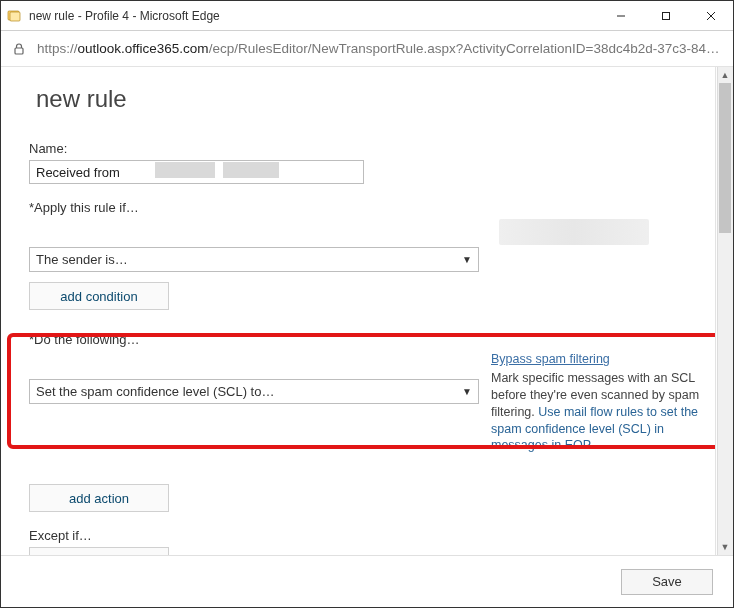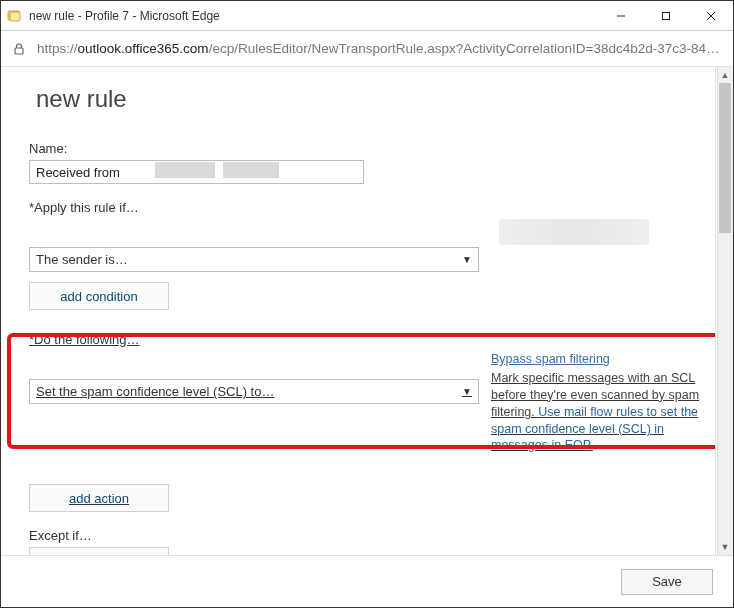--- a/index.html
+++ b/index.html
@@ -64,21 +64,21 @@
 </head>
 <body>
 
 <div class="titlebar">
   <span class="app-icon">
     <svg width="16" height="16" viewBox="0 0 16 16">
         <rect x="1" y="3" width="11" height="9" rx="1" fill="#fdd26e" stroke="#b58a1e" stroke-width="0.7"></rect>
         <rect x="3" y="4" width="10" height="9" rx="1" fill="#ffe9a8" stroke="#b58a1e" stroke-width="0.7"></rect>
       </svg>
   </span>
-  <span class="title-text">new rule - Profile 7 - Microsoft Edge</span>
+  <span class="title-text">new rule - Profile 4 - Microsoft Edge</span>
   <div class="winbtns">
     <div class="winbtn">
         <svg width="10" height="10">
           <line x1="1" y1="5" x2="9" y2="5" stroke-width="1"></line>
         </svg>
       </div>
     <div class="winbtn">
         <svg width="10" height="10">
           <rect x="1.5" y="1.5" width="7" height="7" fill="none" stroke-width="1"></rect>
         </svg>
@@ -123,21 +123,21 @@
         <div class="dropdown">
           <span class="dd-text">The sender is…</span>
           <span class="caret">▼</span>
         </div>
         <div class="side-blur"></div>
       </div>
       <div style="height:10px;"></div>
       <div class="ghost-btn">add condition</div>
     </div>
 
-    <div class="section" style="margin-top:22px;text-decoration:underline;">
+    <div class="section" style="margin-top:22px;">
       <div class="field-label">*Do the following…</div>
       <div class="row">
         <div class="dropdown">
           <span class="dd-text">Set the spam confidence level (SCL) to…</span>
           <span class="caret">▼</span>
         </div>
         <div class="hint-block">
           <div class="hint-title">Bypass spam filtering</div>
           <span>Mark specific messages with an SCL before they're even scanned by spam filtering. </span><span class="hint-link">Use mail flow rules to set the spam confidence level (SCL) in messages in EOP</span><span>.</span>
         </div>

